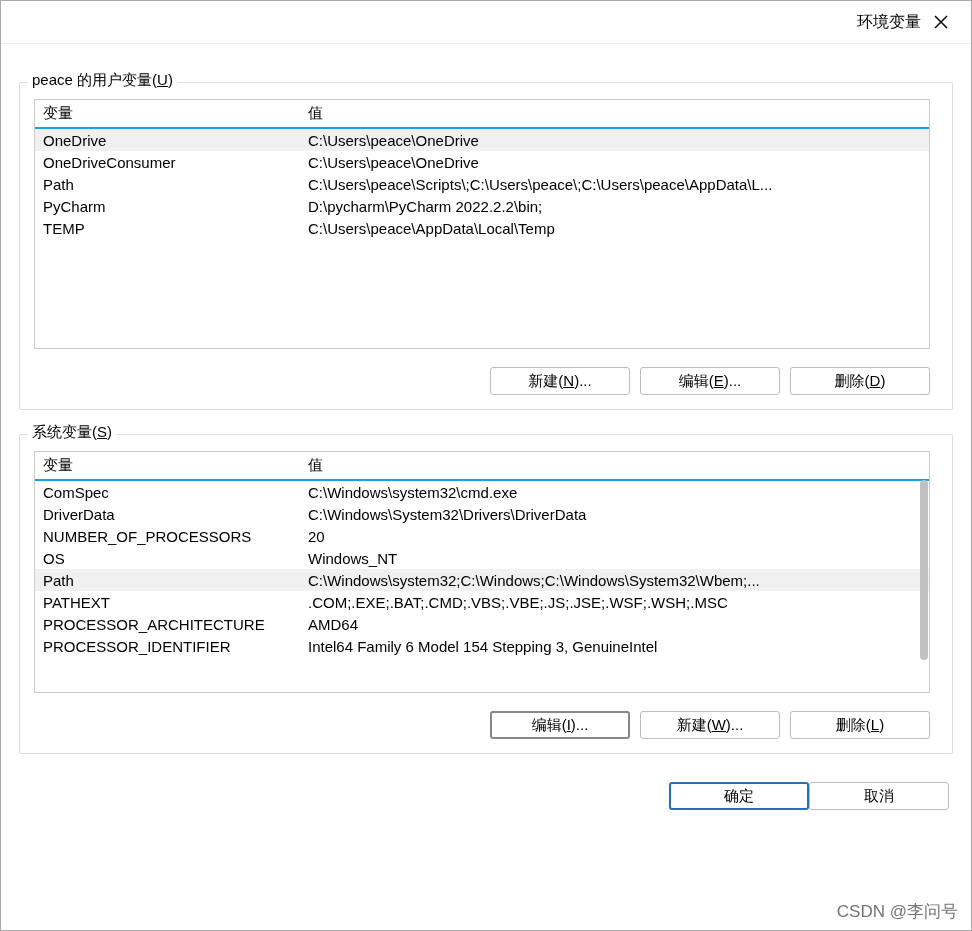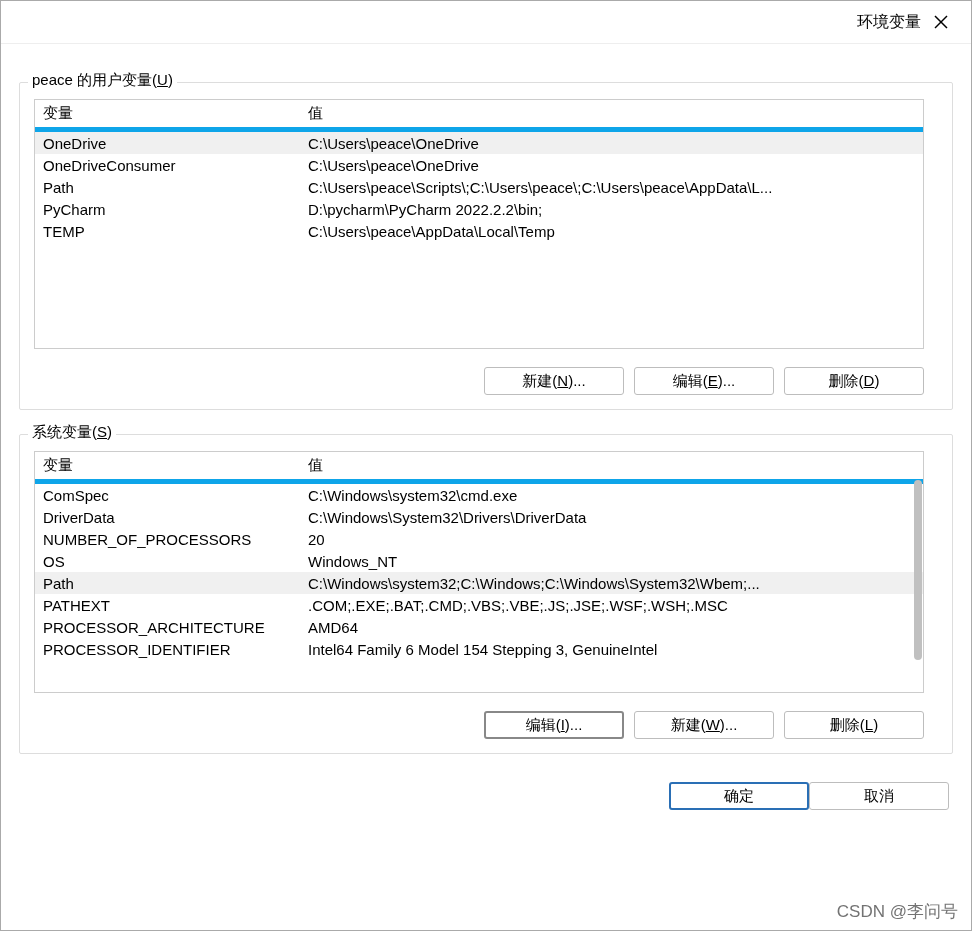--- a/index.html
+++ b/index.html
@@ -41,21 +41,21 @@
   .close-btn svg { width: 16px; height: 16px; stroke: #000; stroke-width: 1.5; }
   .content {
     flex: 1;
     padding: 14px 18px 18px 18px;
     display: flex;
     flex-direction: column;
   }
   .group {
     border: 1px solid #ddd;
     border-radius: 2px;
-    padding: 16px 28px 14px 14px;
+    padding: 16px 22px 14px 14px;
     position: relative;
     margin-top: 24px;
   }
   .group-label {
     position: absolute;
     top: -12px;
     left: 8px;
     background: #fff;
     padding: 0 4px;
     font-size: 15px;
@@ -71,21 +71,21 @@
     overflow: hidden;
   }
   table {
     width: 100%;
     border-collapse: collapse;
     table-layout: fixed;
   }
   th {
     text-align: left;
     font-weight: normal;
-    border-bottom: 5px solid #0ea5e9;
+    border-bottom: 2px solid #0ea5e9;
     padding: 4px 8px;
     font-size: 15px;
     background: #fff;
   }
   td {
     padding: 2.5px 8px;
     font-size: 15px;
     white-space: nowrap;
     overflow: hidden;
     text-overflow: ellipsis;

